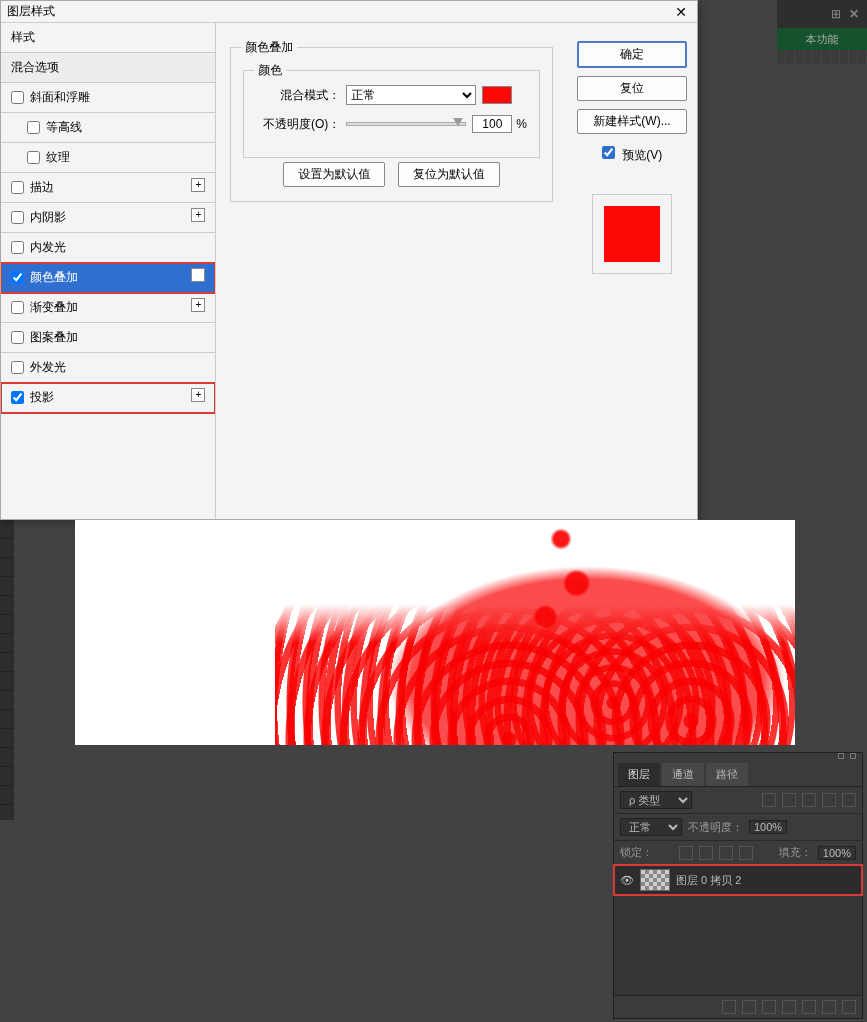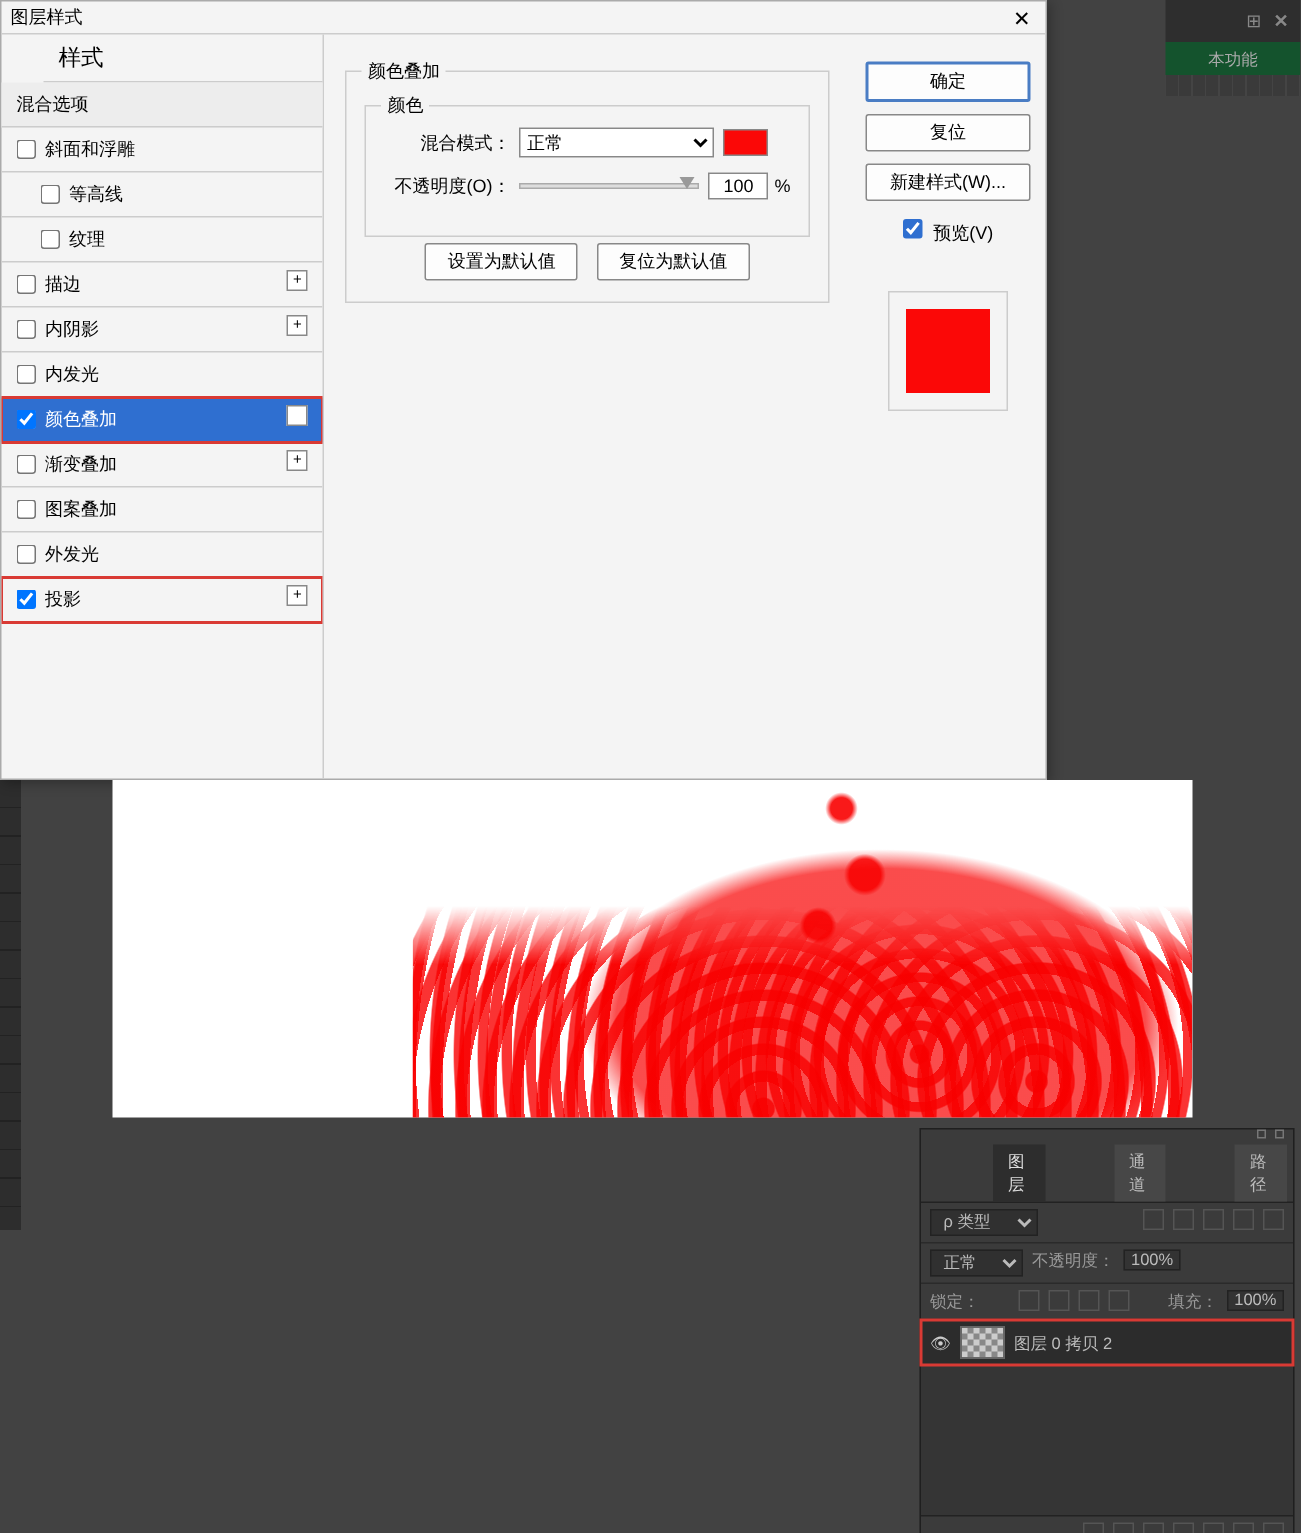--- a/index.html
+++ b/index.html
@@ -20,21 +20,21 @@
   background: #f4f4f4; border: 1px solid #aaa;
   box-shadow: 2px 2px 8px rgba(0,0,0,.3);
 }
 .dialog-titlebar { height: 22px; padding: 0 6px; font-size: 12px; display:flex; justify-content:space-between; align-items:center; border-bottom:1px solid #ccc; }
 .dialog-close { font-size: 14px; cursor: pointer; padding: 0 4px; }
 
 .dialog-body { display:flex; height: calc(100% - 22px); }
 
 
 .styles-panel { width: 228px; border-right: 1px solid #ccc; display:flex; flex-direction:column; }
-.styles-header { font-size:15px; padding:6px 10px; border-bottom:1px solid #ccc;margin-left:28px; }
+.styles-header { font-size:12px; padding:6px 10px; border-bottom:1px solid #ccc; }
 .styles-header2 { font-size:12px; padding:6px 10px; border-bottom:1px solid #ccc; background:#ededed; }
 .styles-list { flex:1; overflow:auto; }
 .style-row {
   display:flex; align-items:center;
   font-size:12px; padding:6px 10px;
   border-bottom:1px solid #ccc;
   position:relative;
 }
 .style-row.indent { padding-left: 26px; }
 .style-row input[type="checkbox"]{ margin-right:6px; }
@@ -87,23 +87,23 @@
     repeating-radial-gradient(circle at 45% 92%, rgba(214,18,16,.8) 0 7px, transparent 8px 18px),
     repeating-radial-gradient(circle at 80% 85%, rgba(214,18,16,.8) 0 7px, transparent 8px 18px);
   mask: linear-gradient(transparent 40%, #000 55%);
 }
 
 
 .layers-panel { position:absolute; right:4px; top:752px; width:250px; background:#3b3b3b; color:#bbb; font-size:11px; border:1px solid #1f1f1f; }
 .lp-top { height:10px; display:flex; justify-content:flex-end; gap:6px; padding:0 6px;}
 .lp-top span{width:6px;height:6px;border:1px solid #777;}
 .lp-tabs { display:flex; gap:2px; padding:0 4px; border-bottom:1px solid #222; }
-.lp-tab { padding:4px 10px; background:#474747;margin-left:44px; }
+.lp-tab { padding:4px 10px; background:#474747; }
 .lp-tab.active { background:#2d2d2d; color:#ddd; }
-.lp-row { display:flex; align-items:flex-start; gap:6px; padding:4px 6px; border-bottom:1px solid #2a2a2a; }
+.lp-row { display:flex; align-items:center; gap:6px; padding:4px 6px; border-bottom:1px solid #2a2a2a; }
 .lp-select{ background:#303030; border:1px solid #222; color:#bbb; font-size:11px; padding:1px 14px 1px 4px;}
 .lp-icons { margin-left:auto; display:flex; gap:6px; }
 .lp-icons span{ width:14px; height:14px; border:1px solid #555; display:inline-block;}
 .lp-row .lbl { color:#999; }
 .lp-row .val { background:#333; padding:0 4px; border:1px solid #222; }
 .lp-layer { display:flex; align-items:center; gap:6px; padding:4px 6px; outline:2px solid #d93a34; outline-offset:-1px; background:#2c2c2c;}
 .lp-eye { color:#ccc; }
 .lp-thumb { width:30px; height:22px; background:repeating-conic-gradient(#888 0 25%, #ccc 0 50%) 0 0/8px 8px; border:1px solid #666;}
 .lp-body { height:100px; background:#353535; }
 .lp-footer { display:flex; justify-content:flex-end; gap:6px; padding:4px 6px; border-top:1px solid #222;}

